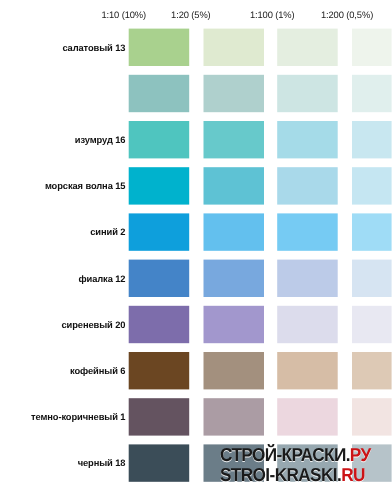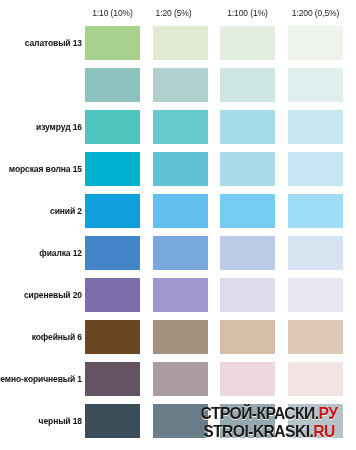--- a/index.html
+++ b/index.html
@@ -42,20 +42,21 @@
     letter-spacing: -0.1px;
     white-space: nowrap;
   }
 
   
   .rows {
     position: absolute;
     left: 0;
     top: 26px;
     width: 312px;
+    padding-left: 32px;
   }
   .swatch-row {
     position: relative;
     width: 356px;
     height: 42px;
   }
   .row-label {
     position: absolute;
     right: 274px;
     top: 0;
@@ -77,21 +78,20 @@
 
   
   .watermark {
     position: absolute;
     left: 200px;
     top: 405px;
     width: 150px;
     height: 40px;
     z-index: 5;
     pointer-events: none;
-    text-align: center;
   }
   .wm-line {
     font-family: "Liberation Sans", sans-serif;
     font-weight: bold;
     font-style: normal;
     color: #1a1a1a;
     white-space: nowrap;
     transform: scaleX(0.92);
     transform-origin: left center;
     letter-spacing: -0.6px;

